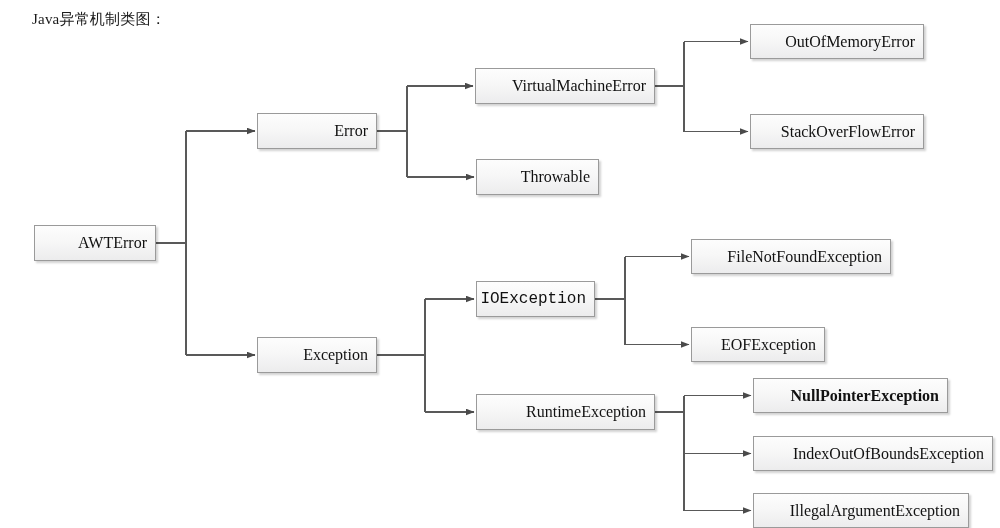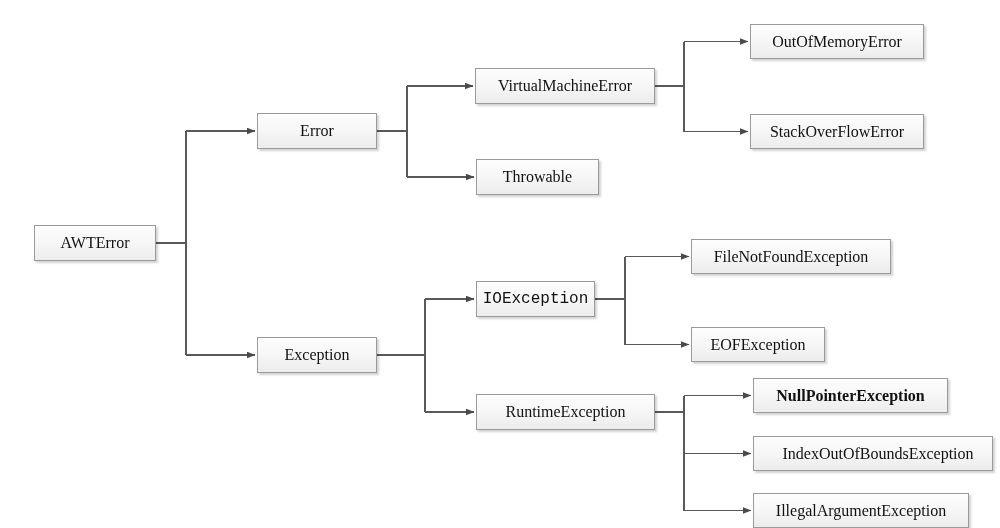--- a/index.html
+++ b/index.html
@@ -26,36 +26,37 @@
     left: 32px; top: 10px;
     font-size: 15px;
     color: #1a1a1a;
     white-space: nowrap;
     letter-spacing: 0.2px;
   }
   .node {
     position: absolute;
     display: flex;
     align-items: center;
-    justify-content: center;
+    justify-content: flex-end;
     background: linear-gradient(180deg, #fdfdfd 0%, #f7f7f7 45%, #ececed 100%);
     border: 1px solid #9a9a9a;
     box-shadow: 1.5px 1.5px 2px rgba(0,0,0,0.18);
     font-size: 16px;
     color: #111111;
     white-space: nowrap;
     line-height: 1;
     padding: 0 8px;
   }
 </style>
 </head>
 <body>
 
 <div id="canvas">
 
+  <div class="title">Java异常机制类图：</div>
 
   <svg id="edges" viewBox="0 0 1000 528" xmlns="http://www.w3.org/2000/svg">
     <defs>
       <marker id="arrowhead" markerWidth="9" markerHeight="7" refX="8.5" refY="3.5" orient="auto" markerUnits="userSpaceOnUse">
         <path d="M0,0 L9,3.5 L0,7 z" fill="#4a4a4a"></path>
       </marker>
     </defs>
     <g id="edge-paths" fill="none" stroke="#595959" stroke-width="1.4" shape-rendering="crispEdges">
         <path d="M156 243 H186"></path>
         <path d="M186 131 V355"></path>

